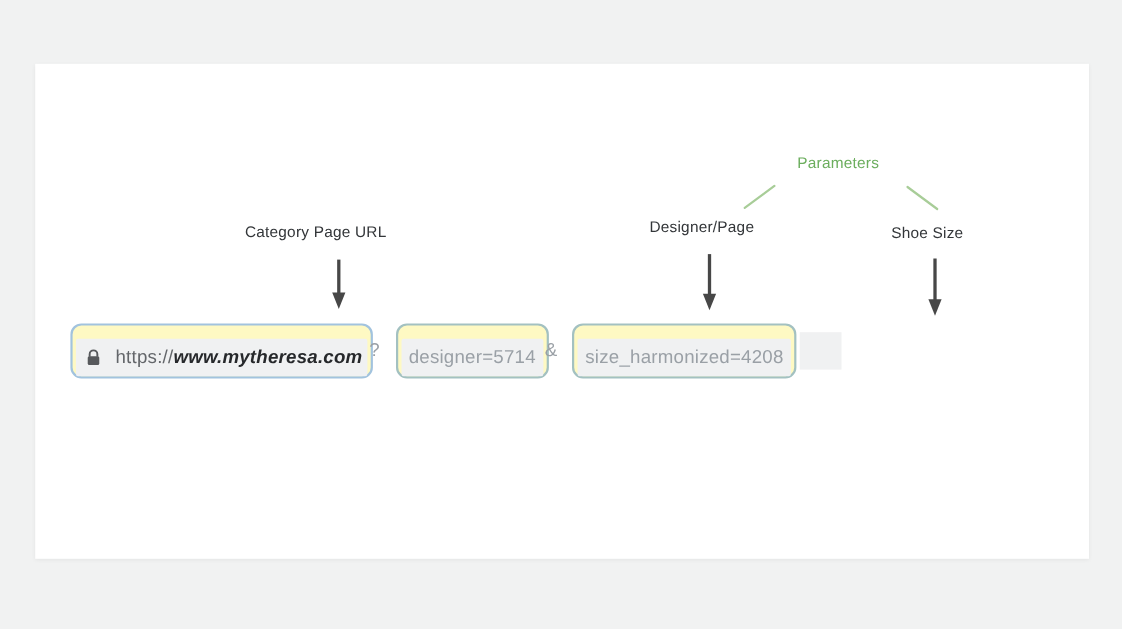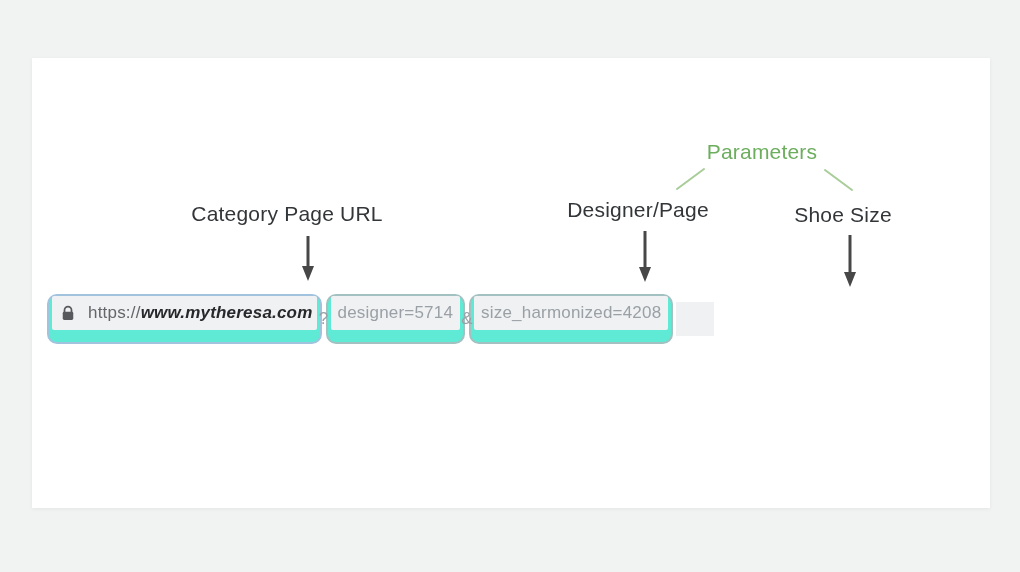--- a/index.html
+++ b/index.html
@@ -29,21 +29,21 @@
     top: 0;
     width: 1020px;
     height: 572px;
     pointer-events: none;
     z-index: 1;
   }
   .label {
     position: absolute;
     width: 220px;
     text-align: center;
-    font-size: 21px;
+    font-size: 14px;
     color: #333639;
     z-index: 2;
     letter-spacing: 0.2px;
   }
   .label.green {
     color: #6cae5e;
   }
   .lbl-parameters { left: 652px; top: 140px; }
   .lbl-category   { left: 177px; top: 202px; }
   .lbl-designer   { left: 528px; top: 198px; }
@@ -58,25 +58,26 @@
     align-items: center;
     z-index: 2;
     font-size: 17px;
     letter-spacing: 0.2px;
     white-space: nowrap;
   }
   .seg {
     height: 50px;
     border: 2px solid #a3c1c1;
     border-radius: 10px;
-    background: #5eead4;
+    background: #fef9c3;
     display: flex;
-    align-items: flex-start;
+    align-items: flex-end;
     padding: 0 3px;
     box-sizing: border-box;
+    margin-left: 17px;
   }
   .seg.blue { border-color: #a2c3de; }
   .bar {
     background: #f0f1f2;
     height: 34px;
     display: flex;
     align-items: center;
     border-radius: 2px;
     padding: 0 7px;
   }

